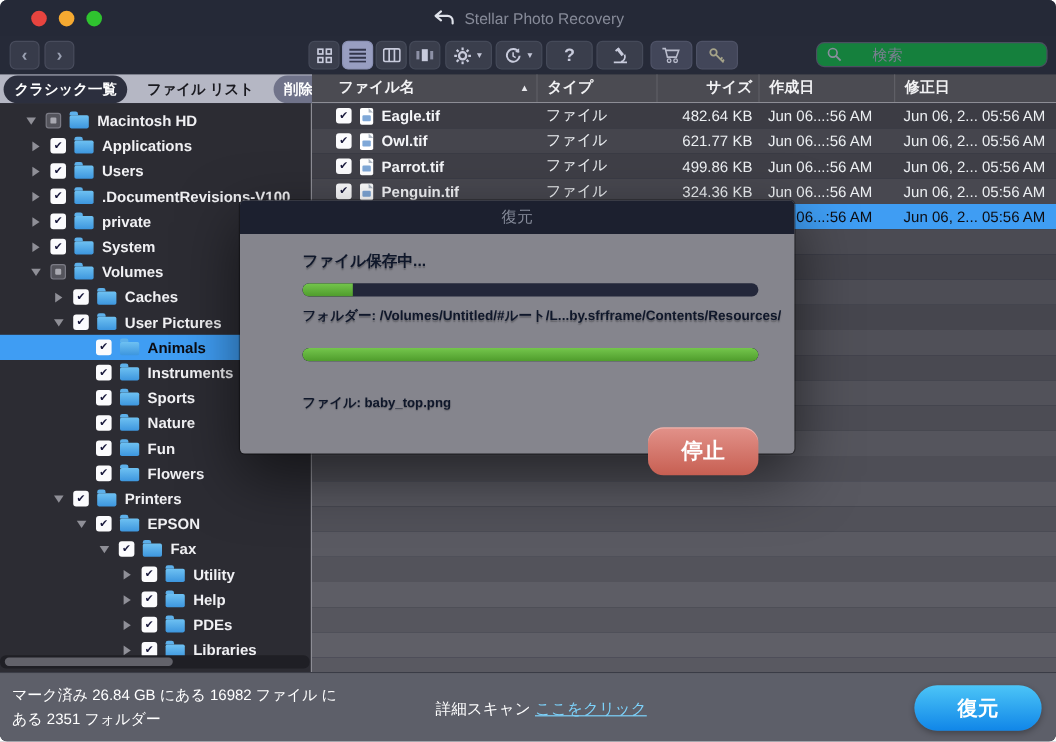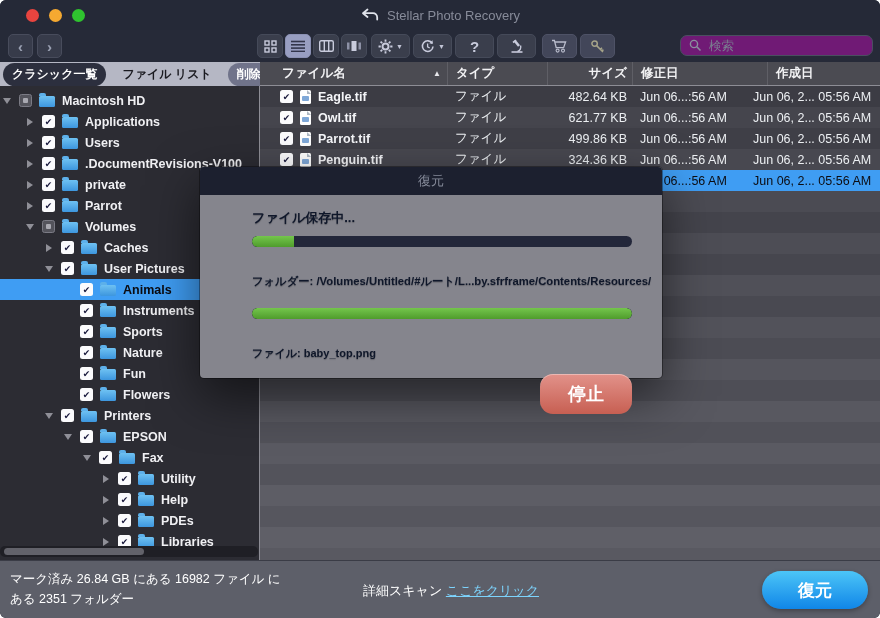--- a/index.html
+++ b/index.html
@@ -26,21 +26,21 @@
   .viewgroup{position:absolute;left:257px;top:4px;display:flex;gap:2px;}
   .viewgroup .tb-btn{width:26px;border:1px solid #454a59;background:#3a3e4c;}
   .viewgroup .tb-btn.selected{background:#989ec1;border-color:#8b91b4;}
   .actiongroup{position:absolute;left:371px;top:4px;display:flex;gap:3px;}
   .actiongroup .tb-btn{width:39px;background:#3a3e4c;border:1px solid #454a59;gap:3px;}
   .commercegroup{position:absolute;left:542px;top:4px;display:flex;gap:3px;}
   .commercegroup .tb-btn{width:35px;background:#424659;border:1px solid #4e5266;}
   .caret{font-size:7px;color:#c2c5d6;line-height:1;}
   .qmark{font-size:15px;font-weight:bold;color:#c8cbdc;}
   .searchfield{position:absolute;left:680px;top:5px;width:193px;height:21px;border-radius:7px;
-    background:#701a75;border:1px solid #4a4f60;display:flex;align-items:center;gap:5px;padding:0 8px;}
+    background:#15803d;border:1px solid #4a4f60;display:flex;align-items:center;gap:23px;padding:0 8px;}
   .searchfield input{flex:1;background:transparent;border:none;outline:none;color:#d6d9e4;
     font-size:12.5px;font-family:inherit;min-width:0;}
   .searchfield input::placeholder{color:#7a7f90;}
 
   
   .tabbar{position:absolute;top:62px;left:0;width:260px;height:24px;background:#b5b7c4;
     display:flex;align-items:center;padding-left:3px;gap:7px;}
   .tab{font-size:12px;font-weight:bold;color:#1a1a20;padding:3px 9px;border-radius:12px;white-space:nowrap;}
   .tab.dark-pill{background:#2c2f3e;color:#ffffff;}
   .tab.gray-pill{background:#70738a;color:#ffffff;}
@@ -103,21 +103,21 @@
   .dialog{position:absolute;left:200px;top:167px;width:462px;height:211px;background:#85858d;
     border-radius:4px;box-shadow:0 18px 50px rgba(0,0,0,.55),0 0 0 1px rgba(0,0,0,.35);z-index:10;}
   .dlg-title{height:28px;background:#1c202f;border-radius:4px 4px 0 0;display:flex;
     align-items:center;justify-content:center;color:#868b9a;font-size:13px;}
   .dlg-body{padding:14px 30px 0 52px;}
   .dlg-label{color:#0f172a;font-size:13px;font-weight:bold;text-shadow:0 1px 1px rgba(0,0,0,.25);}
   .dlg-label.small{font-size:11.3px;white-space:nowrap;}
   .pbar{height:11px;border-radius:5.5px;background:#23273a;margin-top:9px;overflow:hidden;}
   .pfill{height:100%;background:linear-gradient(#74c64c,#4f9c2c);border-radius:5.5px 0 0 5.5px;}
   .pfill.full{border-radius:5.5px;}
-  .dlg-folder{margin-top:27px;}
+  .dlg-folder{margin-top:9px;}
   .pbar.second{margin-top:19px;}
   .dlg-file{margin-top:27px;font-size:11px;}
   .dlg-btnrow{margin-top:13px;text-align:right;}
   .stop-btn{width:92px;height:40px;border:none;border-radius:13px;color:#ffffff;font-size:18px;
     font-weight:bold;font-family:inherit;background:linear-gradient(#e2928a,#c75f52);
     box-shadow:inset 0 1px 0 rgba(255,255,255,.35);cursor:pointer;}
 
   
   .statusbar{position:absolute;left:0;top:560px;width:100%;height:58px;background:#5d5f69;
     border-top:1px solid #3a3c46;border-radius:0 0 6px 6px;}
@@ -262,25 +262,25 @@
     <div class="th c-name">
       <span>ファイル名</span>
       <span class="sortarrow">▲</span>
     </div>
     <div class="th c-type">
         <span>タイプ</span>
       </div>
     <div class="th c-size">
         <span>サイズ</span>
       </div>
+    <div class="th c-created">
+        <span>作成日</span>
+      </div>
     <div class="th c-modified">
         <span>修正日</span>
-      </div>
-    <div class="th c-created">
-        <span>作成日</span>
       </div>
   </div>
 
   <div class="rows" id="rows">
       <div class="frow" style="background: rgb(60, 60, 68);">
         <div class="fc c-name">
           <span class="rowcb">✔</span>
           <span class="docicon"></span>
           <span>Eagle.tif</span>
         </div>
@@ -346,21 +346,21 @@
       <div class="frow" style="background: rgb(90, 90, 98);"></div>
       <div class="frow" style="background: rgb(83, 83, 91);"></div>
       <div class="frow" style="background: rgb(93, 93, 101);"></div>
       <div class="frow" style="background: rgb(86, 86, 94);"></div>
       <div class="frow" style="background: rgb(95, 95, 103);"></div>
       <div class="frow" style="background: rgb(89, 89, 97);"></div>
     </div>
 
   <div class="sidebar">
     <div id="tree">
-        <div class="tree-row" style="padding-left: 2px;">
+        <div class="tree-row" style="padding-left: 21px;">
           <span class="disc open"></span>
           <span class="cb mixed"></span>
           <span class="folder"></span>
           <span>Macintosh HD</span>
         </div>
         <div class="tree-row" style="padding-left: 25px;">
           <span class="disc closed"></span>
           <span class="cb">✔</span>
           <span class="folder"></span>
           <span>Applications</span>
@@ -380,21 +380,21 @@
         <div class="tree-row" style="padding-left: 25px;">
           <span class="disc closed"></span>
           <span class="cb">✔</span>
           <span class="folder"></span>
           <span>private</span>
         </div>
         <div class="tree-row" style="padding-left: 25px;">
           <span class="disc closed"></span>
           <span class="cb">✔</span>
           <span class="folder"></span>
-          <span>Parrot</span>
+          <span>System</span>
         </div>
         <div class="tree-row" style="padding-left: 25px;">
           <span class="disc open"></span>
           <span class="cb mixed"></span>
           <span class="folder"></span>
           <span>Volumes</span>
         </div>
         <div class="tree-row" style="padding-left: 44px;">
           <span class="disc closed"></span>
           <span class="cb">✔</span>

